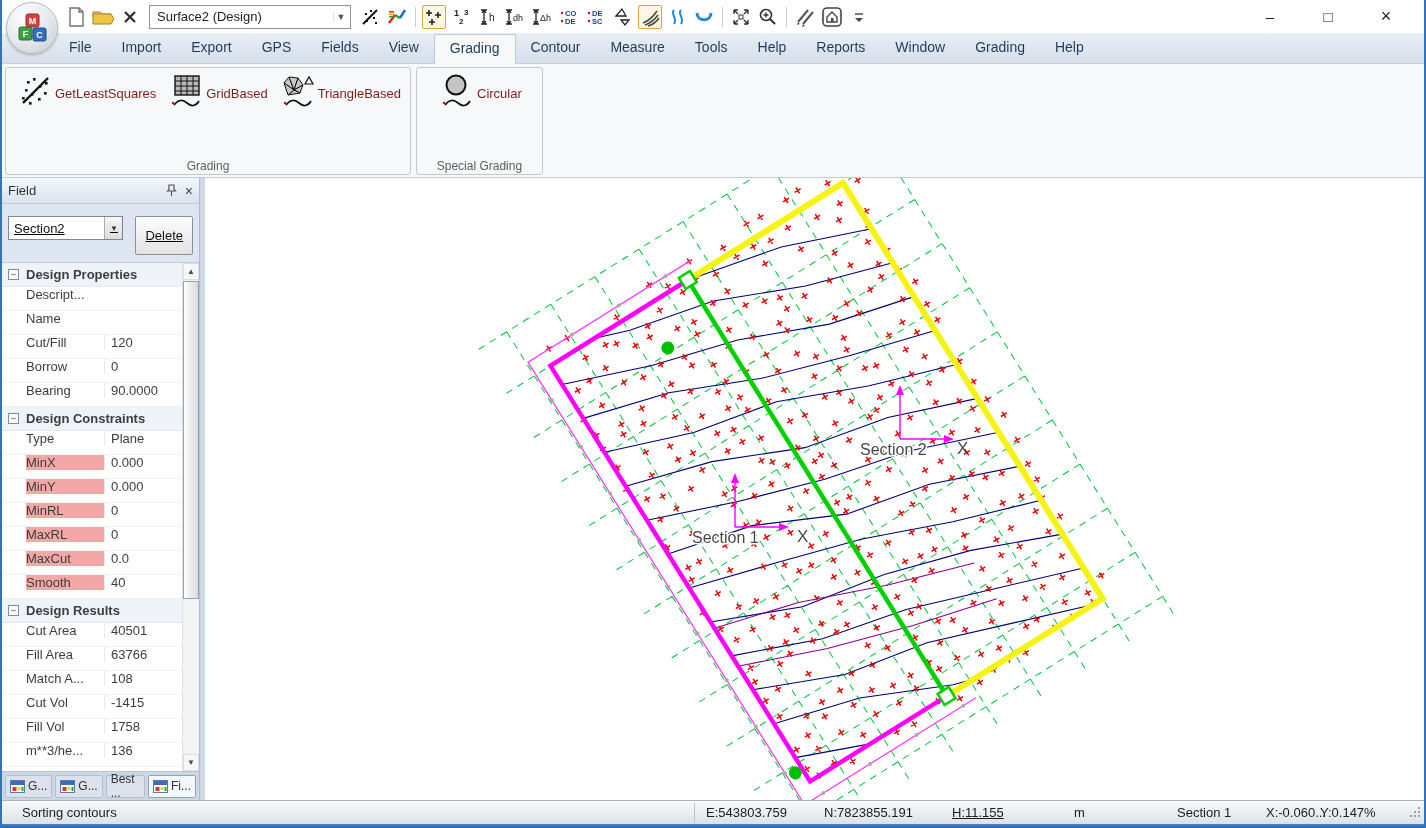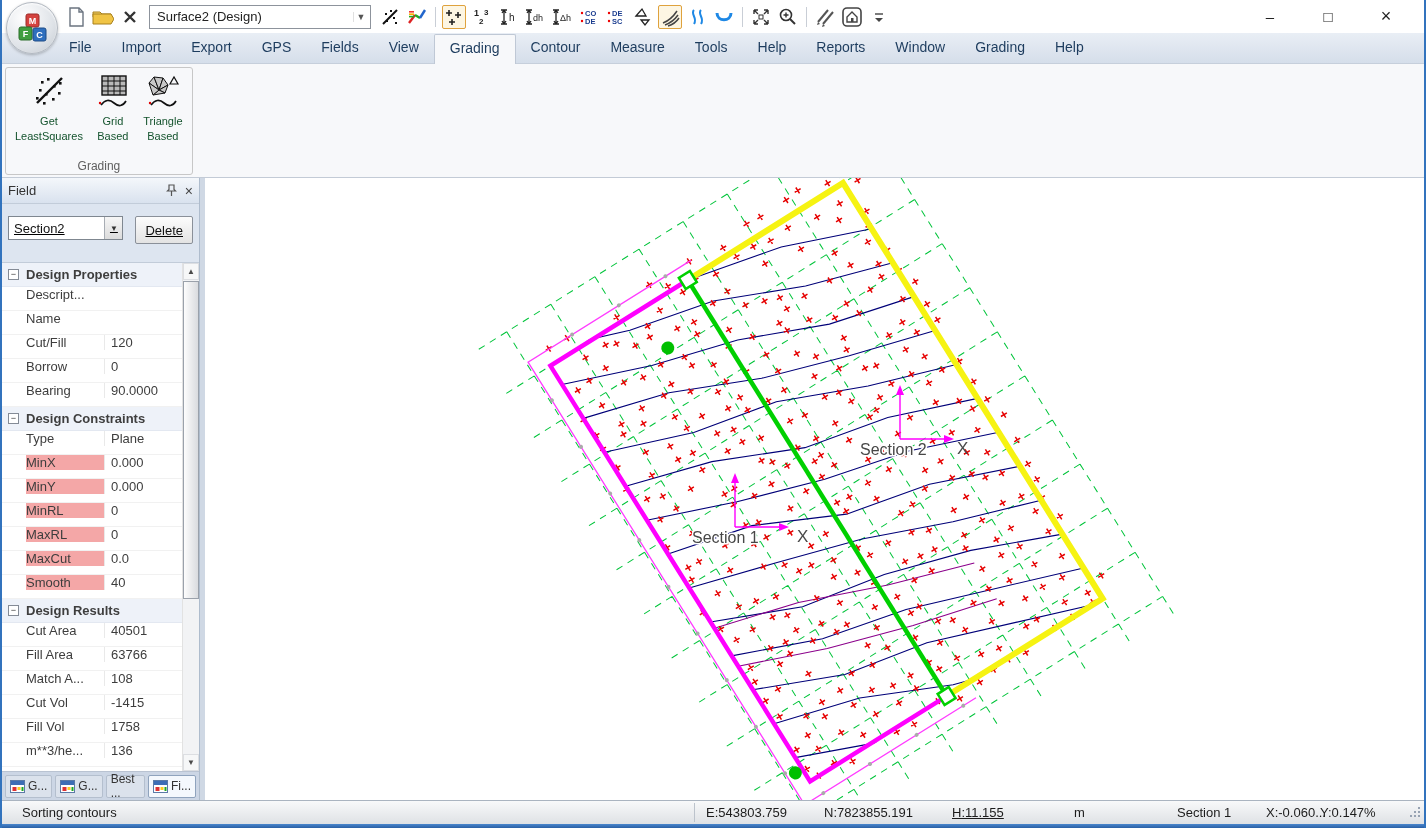--- a/index.html
+++ b/index.html
@@ -13,44 +13,44 @@
   
   .titlebar { height:33px; background:#fff; display:flex; align-items:center; padding-left:62px; position:relative; flex:none; }
   .applogo { position:absolute; left:4px; top:2px; width:52px; height:52px; border-radius:50%;
     background:radial-gradient(circle at 35% 30%, #ffffff, #dfe3e8 60%, #c2c8cf);
     border:1px solid #b3b9c1; box-shadow:0 1px 3px rgba(0,0,0,.25), inset 0 1px 2px #fff; z-index:10;
     display:flex; align-items:center; justify-content:center; }
   .qat { display:flex; align-items:center; gap:3px; }
   .ticon { width:24px; height:24px; display:flex; align-items:center; justify-content:center; border:1px solid transparent; border-radius:2px; }
   .ticon.active { border:1px solid #dfa23d; background:#fdf6e3; }
   .tsep { width:1px; height:20px; background:#c9ced6; margin:0 3px; }
-  .combo { width:222px; height:24px; border:1px solid #8d939c; background:#fff; display:flex; align-items:center; padding:0 2px 0 7px; font-size:13px; color:#222; margin:0 4px; }
+  .combo { width:202px; height:24px; border:1px solid #8d939c; background:#fff; display:flex; align-items:center; padding:0 2px 0 7px; font-size:13px; color:#222; margin:0 4px; }
   .combo .arr { margin-left:auto; width:15px; text-align:center; color:#555; font-size:9px; border-left:1px solid #e0e0e0; }
   .wincontrols { margin-left:auto; display:flex; gap:14px; padding-right:16px; }
   .winbtn { width:44px; height:26px; display:flex; align-items:center; justify-content:center; font-size:15px; color:#222; font-weight:300; }
   
   .menubar { height:31px; flex:none; background:linear-gradient(#e9eef5,#d5deea); display:flex; align-items:center; padding-left:52px; border-bottom:1px solid #c6cfdb; }
   .mtab { padding:5px 15px 7px; font-size:14px; color:#1d3c5e; cursor:default; }
   .mtab.active { background:#f7f8fa; border:1px solid #bfc8d5; border-bottom:none; border-radius:2px 2px 0 0; margin-bottom:-1px; padding-bottom:8px; }
   
   .ribbon { height:114px; flex:none; background:#f7f8fa; border-bottom:1px solid #c3cbd6; display:flex; align-items:stretch; padding:3px 0 2px 3px; gap:5px; }
   .rgroup { border:1px solid #c7c7c7; border-radius:3px; position:relative; display:flex; align-items:flex-start; padding:3px 6px 18px; gap:4px; background:#f7f8fa; }
   .rgtitle { position:absolute; bottom:1px; left:0; right:0; text-align:center; font-size:12px; color:#5e5e5e; }
-  .rbtn { display:flex; flex-direction:column; align-items:center; font-size:11px; color:#14532d; line-height:15px; padding:1px 3px; text-align:center; }
+  .rbtn { display:flex; flex-direction:row; align-items:center; font-size:13px; color:#7f1d1d; line-height:15px; padding:1px 3px; text-align:center; }
   .rbtn .ricon { width:40px; height:40px; display:flex; align-items:center; justify-content:center; margin-bottom:2px; }
   
   .workarea { flex:1; display:flex; min-height:0; }
   .sidepanel { width:198px; flex:none; background:#dde5f0; display:flex; flex-direction:column; border-right:1px solid #aebccd; }
   .pheader { height:26px; flex:none; background:linear-gradient(#f4f7fb,#d9e2ee); border-bottom:1px solid #c2ccd9; display:flex; align-items:center; padding:0 6px; font-size:13px; color:#333; }
   .pheader .hicons { margin-left:auto; display:flex; gap:8px; color:#444; align-items:center; }
   .ptoolbar { height:58px; flex:none; display:flex; gap:12px; padding:12px 6px 0; align-items:flex-start;text-decoration:underline; }
   .combo2 { width:116px; height:24px; background:#fff; border:1px solid #7f8790; display:flex; align-items:center; font-size:13px; color:#111; }
   .combo2 .txt { padding-left:5px; flex:1; }
   .combo2 .btn { width:18px; height:22px; background:linear-gradient(#f6f6f6,#dcdcdc); border-left:1px solid #a8adb4; display:flex; align-items:center; justify-content:center; font-size:8px; color:#333; }
-  .pushbtn { height:28px; padding:0 9px; border:1px solid #8a9099; border-radius:2px; background:linear-gradient(#fcfcfc,#e3e3e3); font-size:13px; color:#111; font-family:"Liberation Sans",sans-serif; }
+  .pushbtn { height:39px; padding:0 9px; border:1px solid #8a9099; border-radius:2px; background:linear-gradient(#fcfcfc,#e3e3e3); font-size:13px; color:#111; font-family:"Liberation Sans",sans-serif; }
   .pgrid { flex:1; background:#fff; border-top:1px solid #c2ccd9; position:relative; overflow:hidden; }
   .rows { margin-right:17px; }
   .prow { height:24px; display:flex; align-items:flex-start; border-bottom:1px solid #f1f1f1; font-size:13px; color:#3d3d3d; background:#fff; }
   .prow.hdr { background:#eef2f9; border-bottom:1px solid #e3e8f1; align-items:center; }
   .prow.hdr .exp { width:11px; height:11px; border:1px solid #848b96; margin:0 7px 0 6px; font-size:9px; line-height:9px; text-align:center; color:#333; background:#fff; flex:none; }
   .prow.hdr .htxt { font-weight:bold; color:#3e3e3e; }
   .gutter { width:24px; flex:none; }
   .plabel { width:78px; flex:none; display:flex; align-items:center; }
   .plabel.pink { background:#f4a7a7; }
   .pvalue { flex:1; border-left:1px solid #e9e9e9; display:flex; align-items:center; padding-left:6px; }
@@ -329,20 +329,33 @@
             </g>
             <path d="M25 10 L33 10 L29 3 Z" fill="none" stroke="#111" stroke-width="1.2"></path>
             <circle cx="5" cy="29" r="1.2" fill="#e00000"></circle>
             <path d="M6 31q6-8 13-2t12-2" fill="none" stroke="#111" stroke-width="1.7"></path>
           </svg>
         </div>
         <div>Triangle</div>
         <div>Based</div>
       </div>
       <div class="rgtitle">Grading</div>
+    </div>
+    <div class="rgroup">
+      <div class="rbtn" style="padding:1px 14px;">
+        <div class="ricon">
+          <svg width="36" height="36" viewBox="0 0 36 36">
+            <circle cx="17" cy="11" r="9.5" fill="#c4c4c4" stroke="#111" stroke-width="2"></circle>
+            <circle cx="5" cy="29" r="1.2" fill="#e00000"></circle>
+            <path d="M6 31q6-8 13-2t12-2" fill="none" stroke="#111" stroke-width="1.7"></path>
+          </svg>
+        </div>
+        <div>Circular</div>
+      </div>
+      <div class="rgtitle">Special Grading</div>
     </div>
   </div>
 
   <div class="workarea">
     <div class="sidepanel">
       <div class="pheader">
         <span>Field</span>
         <span class="hicons">
           <svg width="11" height="13" viewBox="0 0 11 13">
             <path d="M3 1h5v4.5l1.5 1.5h-8L3 5.5Z M5.5 7v5" fill="none" stroke="#555" stroke-width="1.2"></path>

